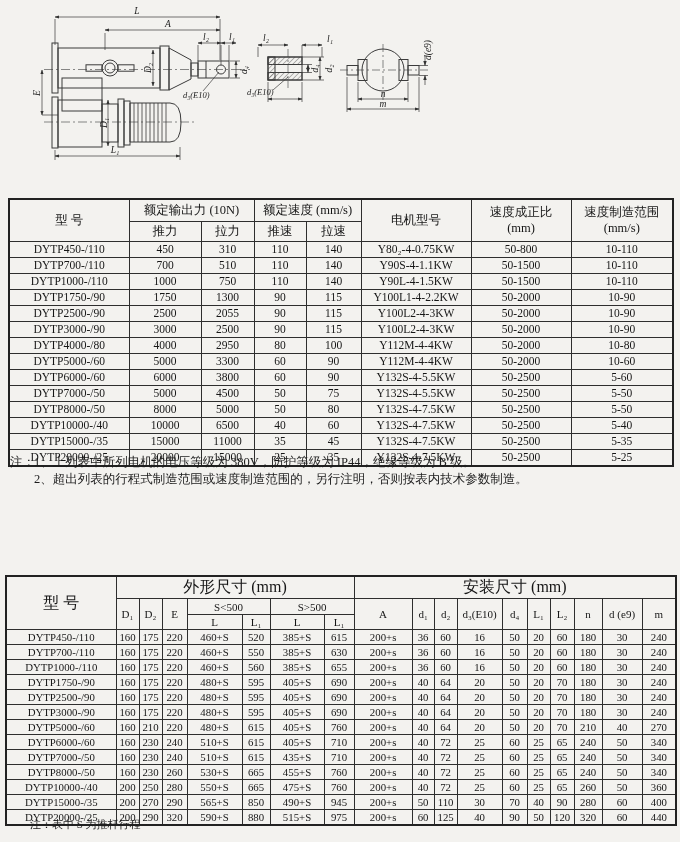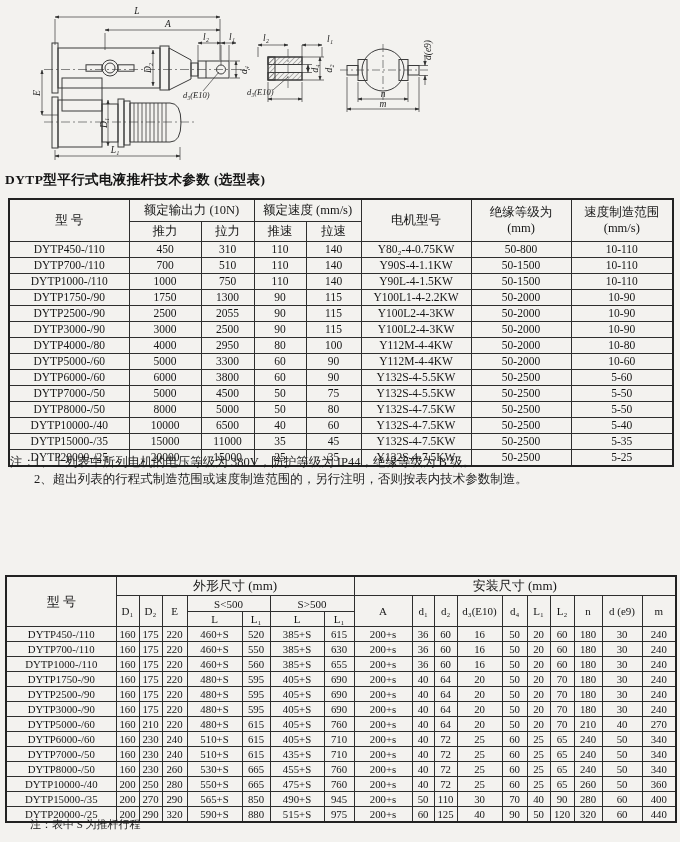--- a/index.html
+++ b/index.html
@@ -36,21 +36,21 @@
     padding:0;white-space:nowrap;overflow:hidden;
     font-weight:normal;color:#161616;
   }
   .t1{left:8px;top:198px;width:664px;}
   .t1 thead tr:first-child th{height:21px;font-size:12.5px;}
   .t1 thead tr:nth-child(2) th{height:19px;font-size:12.5px;}
   .t1 tbody td{height:15px;font-size:11.5px;line-height:15px;}
   .hline{line-height:1.25;font-size:12.5px;}
 
   .t2{left:5px;top:575px;width:670px;}
-  .t2 thead tr:nth-child(1) th{height:16px;font-size:13px;font-family:Liberation Serif, serif;}
+  .t2 thead tr:nth-child(1) th{height:16px;font-size:16px;font-family:Liberation Serif, serif;}
   .t2 thead tr:nth-child(2) th{height:15px;font-size:11px;}
   .t2 thead tr:nth-child(3) th{height:14px;font-size:11px;}
   .t2 tbody td{height:14px;font-size:10.8px;line-height:14px;}
 
   
   .notes{
     position:absolute;left:10px;top:454px;width:662px;
     font-size:12.5px;line-height:17px;color:#1c1c1c;
   }
   .notes-prefix{position:absolute;left:0;top:0;}
@@ -209,41 +209,40 @@
       <line x1="419" y1="77" x2="419" y2="112"></line>
       <line x1="347" y1="109" x2="419" y2="109" marker-start="url(#ar)" marker-end="url(#ar)"></line>
     </g>
     <g>
       <text x="428" y="53" text-anchor="middle" transform="rotate(-90 428 50)">d(e9)</text>
       <text x="383" y="96.5" text-anchor="middle">n</text>
       <text x="383" y="107" text-anchor="middle">m</text>
     </g>
   </svg>
 
-  <h3 class="sec-title" id="t1-title">DYTP型平行式电液推杆技术参数 (选型表)</h3>
 
   <table class="t t1">
     <colgroup>
       <col style="width:120px">
         <col style="width:72px">
         <col style="width:53px">
       <col style="width:52px">
         <col style="width:55px">
         <col style="width:110px">
       <col style="width:100px">
         <col style="width:102px">
     </colgroup>
     <thead>
       <tr>
         <th rowspan="2">型 号</th>
         <th colspan="2">额定输出力 (10N)</th>
         <th colspan="2">额定速度 (mm/s)</th>
         <th rowspan="2">电机型号</th>
         <th rowspan="2">
-          <div class="hline">绝缘等级为</div>
+          <div class="hline">速度成正比</div>
           <div class="hline">(mm)</div>
         </th>
         <th rowspan="2">
           <div class="hline">速度制造范围</div>
           <div class="hline">(mm/s)</div>
         </th>
       </tr>
       <tr>
         <th>推力</th>
         <th>拉力</th>

